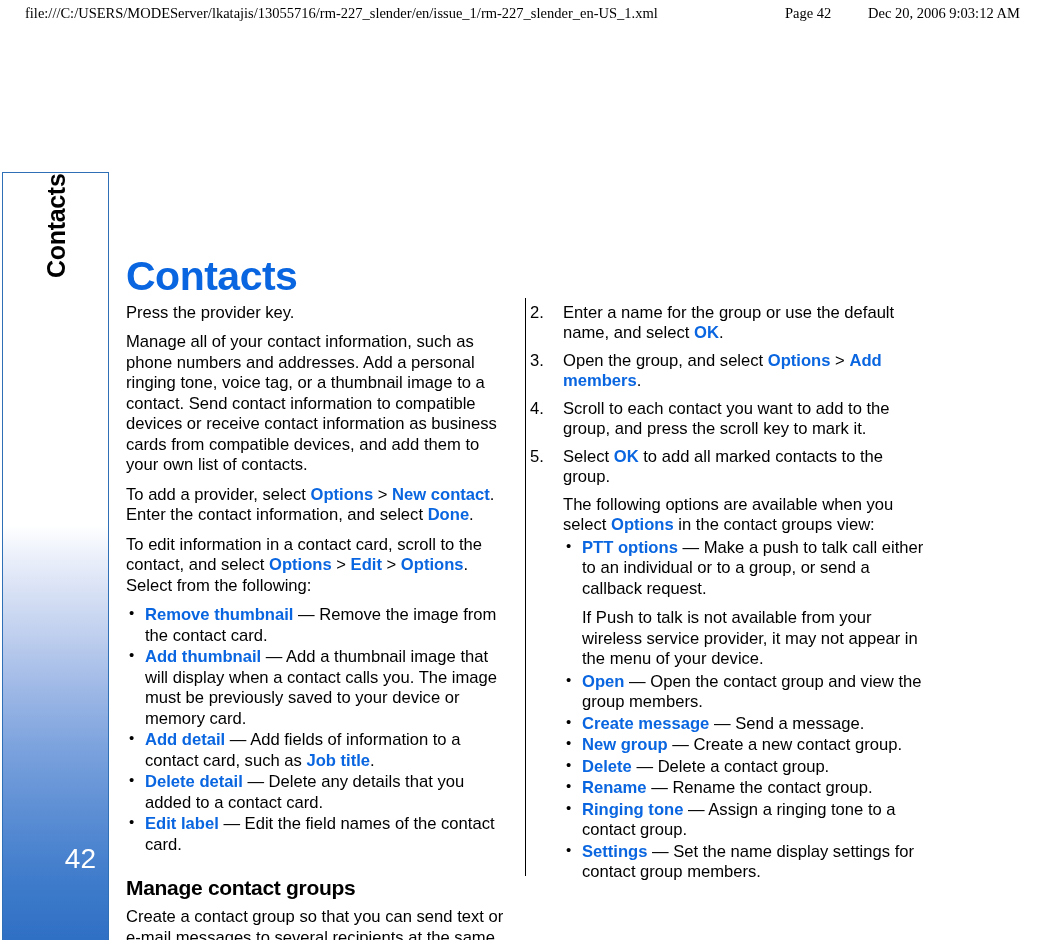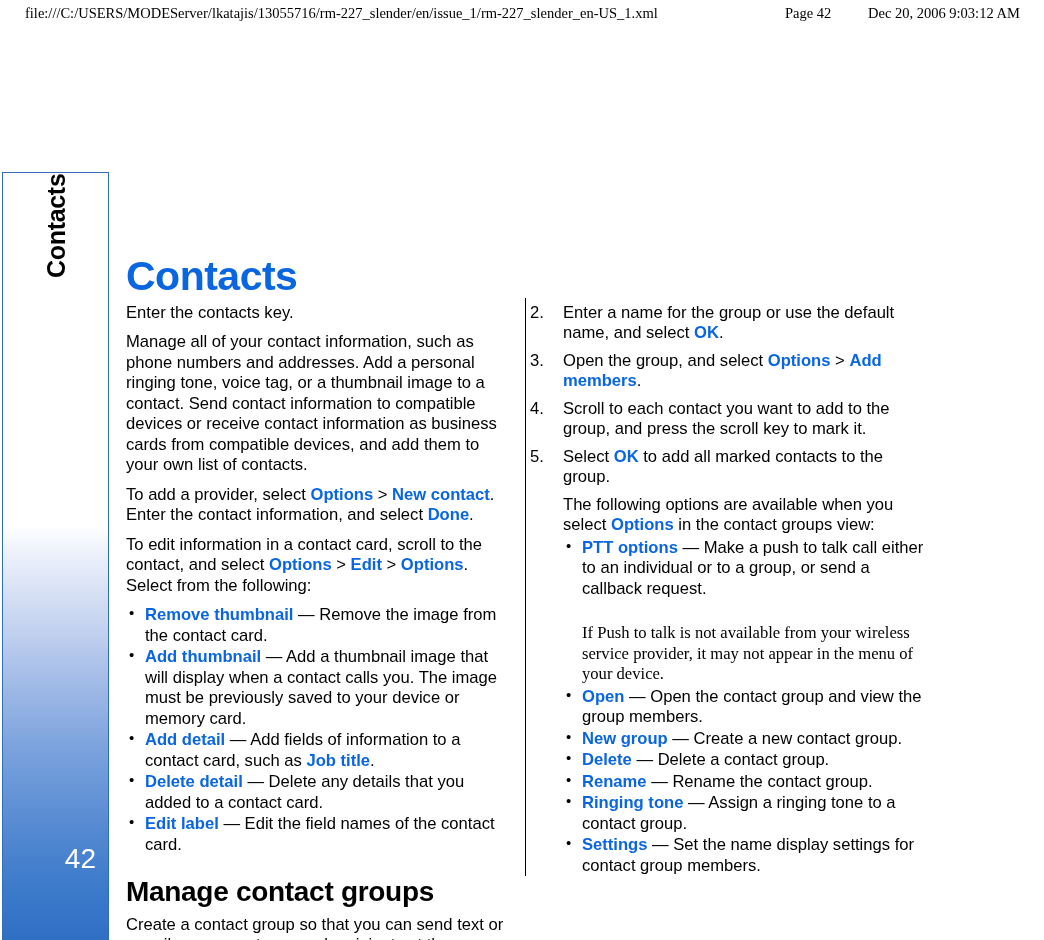--- a/index.html
+++ b/index.html
@@ -122,21 +122,21 @@
     height: 578px;
     background: #000000;
   }
 
   p.para {
     margin: 0 0 9px 0;
   }
 
   h2.section-head {
     margin: 22px 0 8px 0;
-    font-size: 28px;
+    font-size: 21px;
     font-weight: bold;
     color: #000000;
     letter-spacing: -0.3px;
     line-height: 1.05;
   }
 
   .ui {
     color: #0a66e0;
     font-weight: bold;
   }
@@ -176,22 +176,21 @@
   }
   ol.steps > li .num {
     position: absolute;
     left: 0;
     top: 0;
   }
   .sub-para {
     margin: 7px 0 2px 0;
   }
   .note-para {
-    margin: 24px 0 2px 0;
-    font-family: Liberation Serif, serif;
+    margin: 9px 0 2px 0;
   }
 </style>
 </head>
 <body>
 
 <div class="print-header">
   <span class="url">file:///C:/USERS/MODEServer/lkatajis/13055716/rm-227_slender/en/issue_1/rm-227_slender_en-US_1.xml</span>
   <span class="page-no">Page 42</span>
   <span class="timestamp">Dec 20, 2006 9:03:12 AM</span>
 </div>
@@ -202,21 +201,21 @@
 </div>
 
 <h1 class="page-title">Contacts</h1>
 
 <div class="col-divider"></div>
 
 <div class="columns">
 
   <div class="col col-left">
 
-    <p class="para">Enter the contacts key.</p>
+    <p class="para">Press the provider key.</p>
 
     <p class="para">Manage all of your contact information, such as phone numbers and addresses. Add a personal ringing tone, voice tag, or a thumbnail image to a contact. Send contact information to compatible devices or receive contact information as business cards from compatible devices, and add them to your own list of contacts.</p>
 
     <p class="para"><span>To add a provider, select </span><span class="ui">Options</span><span class="sep"> &gt; </span><span class="ui">New contact</span><span>. Enter the contact information, and select </span><span class="ui">Done</span><span>.</span></p>
 
     <p class="para"><span>To edit information in a contact card, scroll to the contact, and select </span><span class="ui">Options</span><span class="sep"> &gt; </span><span class="ui">Edit</span><span class="sep"> &gt; </span><span class="ui">Options</span><span>. Select from the following:</span></p>
 
     <ul class="bullets">
       <li><span class="ui">Remove thumbnail</span><span> — </span><span>Remove the image from the contact card.</span></li>
       <li><span class="ui">Add thumbnail</span><span> — </span><span>Add a thumbnail image that will display when a contact calls you. The image must be previously saved to your device or memory card.</span></li>
@@ -242,20 +241,21 @@
 
       <li><span class="num">5.</span><span>Select </span><span class="ui">OK</span><span> to add all marked contacts to the group.</span>
 
         <p class="sub-para"><span>The following options are available when you select </span><span class="ui">Options</span><span> in the contact groups view:</span></p>
 
         <ul class="bullets">
           <li><span class="ui">PTT options</span><span> — </span><span>Make a push to talk call either to an individual or to a group, or send a callback request.</span>
             <p class="note-para">If Push to talk is not available from your wireless service provider, it may not appear in the menu of your device.</p>
           </li>
           <li><span class="ui">Open</span><span> — </span><span>Open the contact group and view the group members.</span></li>
+          <li><span class="ui">Create message</span><span> — </span><span>Send a message.</span></li>
           <li><span class="ui">New group</span><span> — </span><span>Create a new contact group.</span></li>
           <li><span class="ui">Delete</span><span> — </span><span>Delete a contact group.</span></li>
           <li><span class="ui">Rename</span><span> — </span><span>Rename the contact group.</span></li>
           <li><span class="ui">Ringing tone</span><span> — </span><span>Assign a ringing tone to a contact group.</span></li>
           <li><span class="ui">Settings</span><span> — </span><span>Set the name display settings for contact group members.</span></li>
         </ul>
       </li>
     </ol>
 
   </div>

